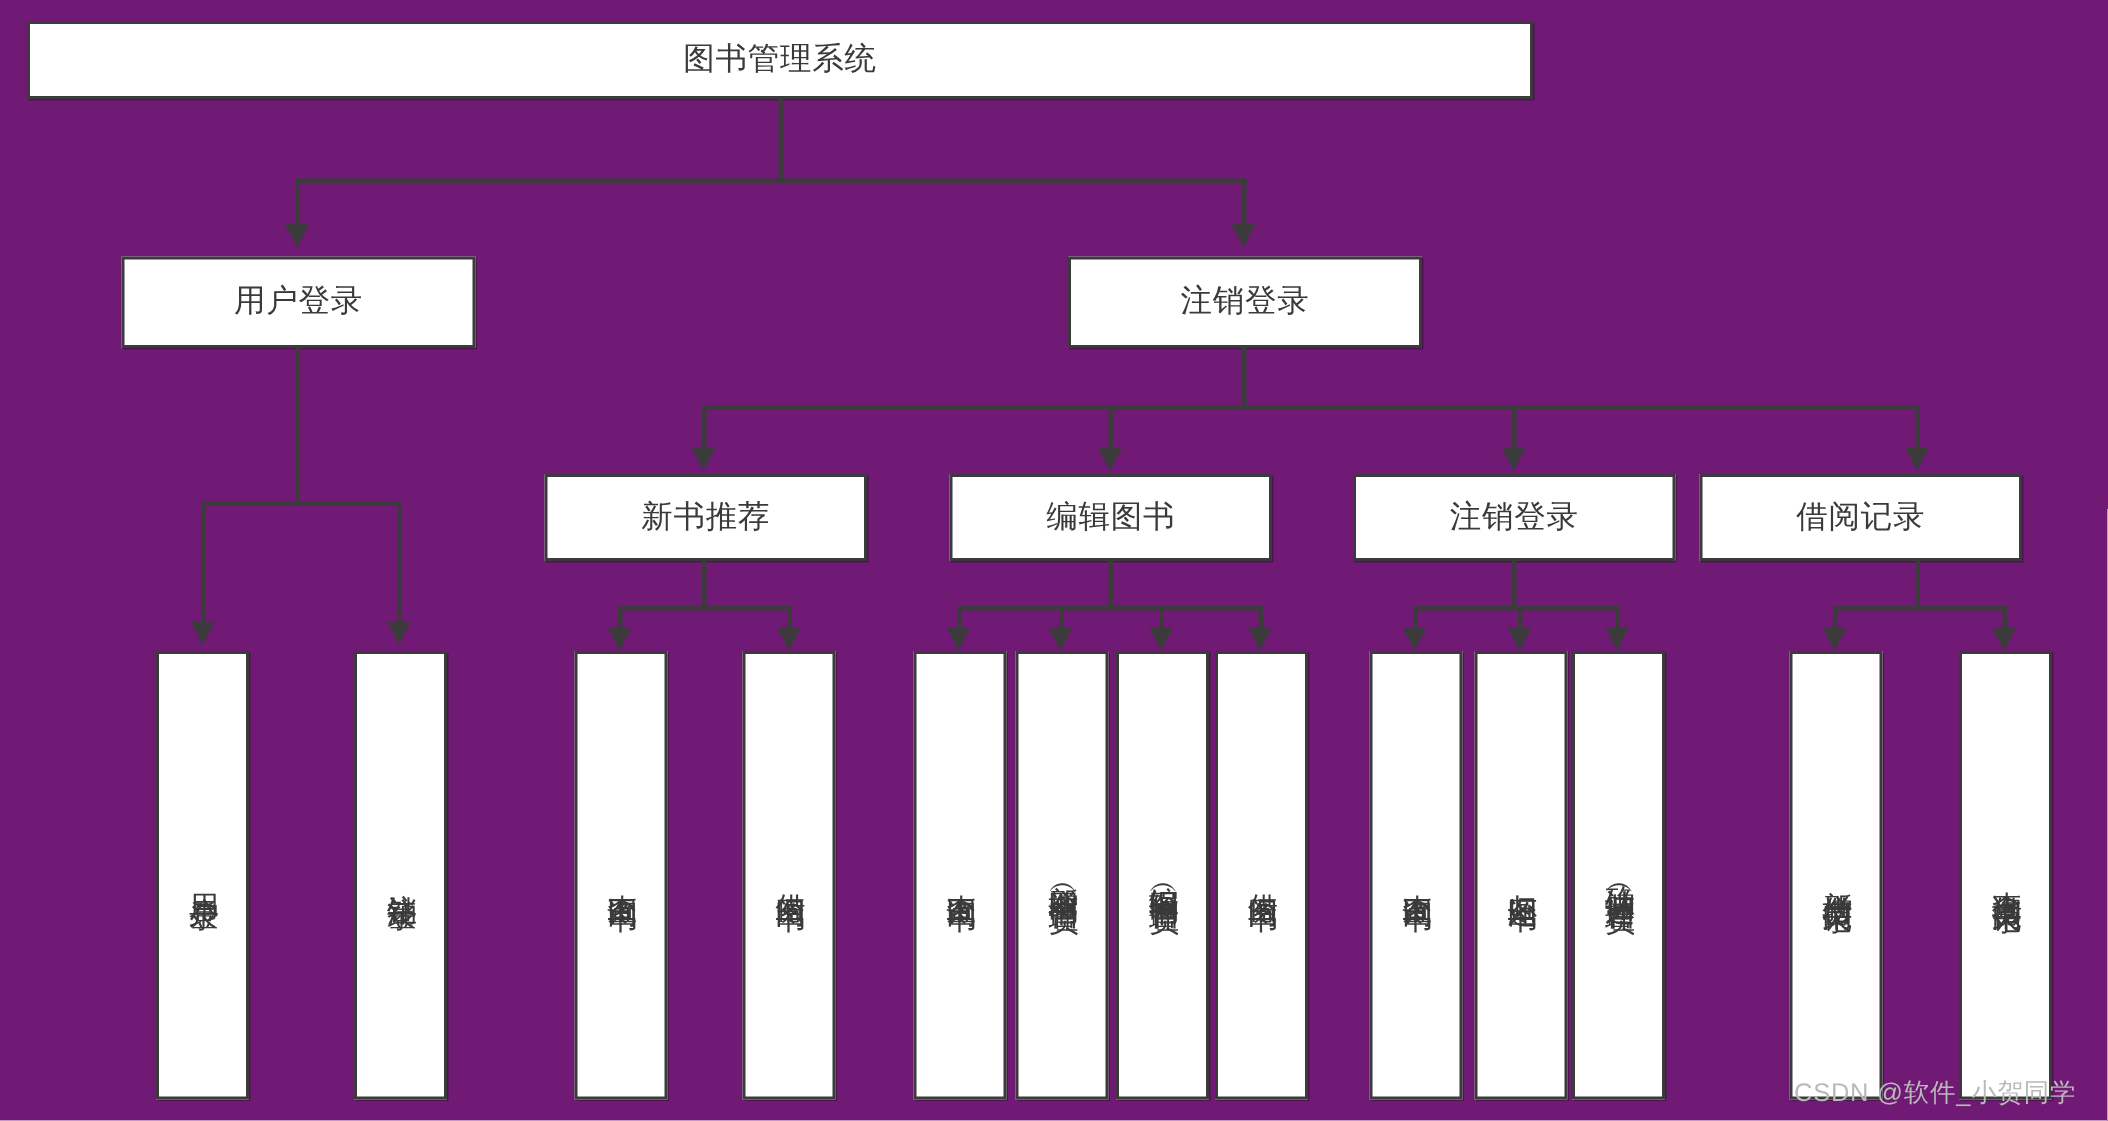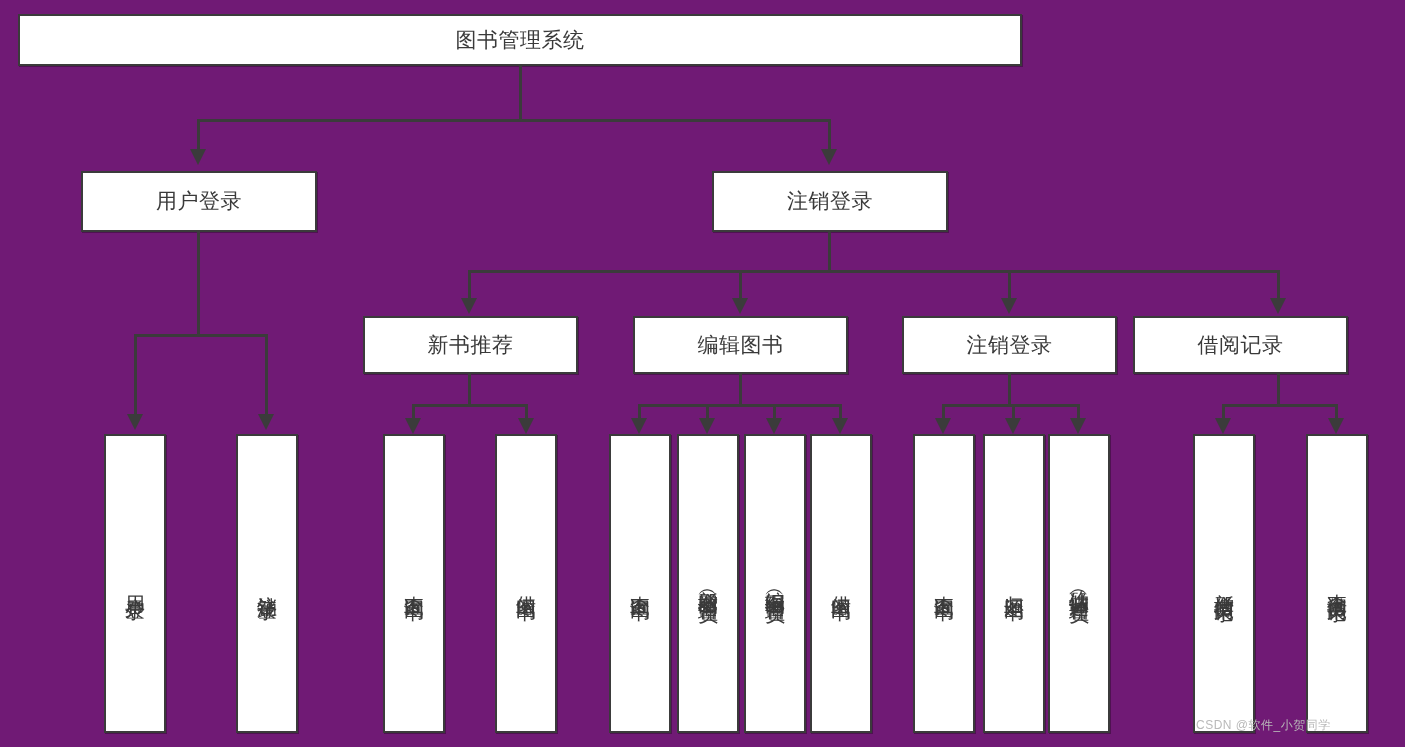--- a/index.html
+++ b/index.html
@@ -57,21 +57,21 @@
     position:absolute;
     width:0;height:0;
     border-left:8px solid transparent;
     border-right:8px solid transparent;
     border-top:16px solid #3b3b3b;
   }
 
   
   #watermark{
     position:absolute;
-    font-size:12px;
+    font-size:17px;
     color:#b9b9b9;
     white-space:nowrap;
     letter-spacing:0.5px;
     pointer-events:none;
   }
 </style>
 </head>
 <body>
 
 <div id="canvas">

